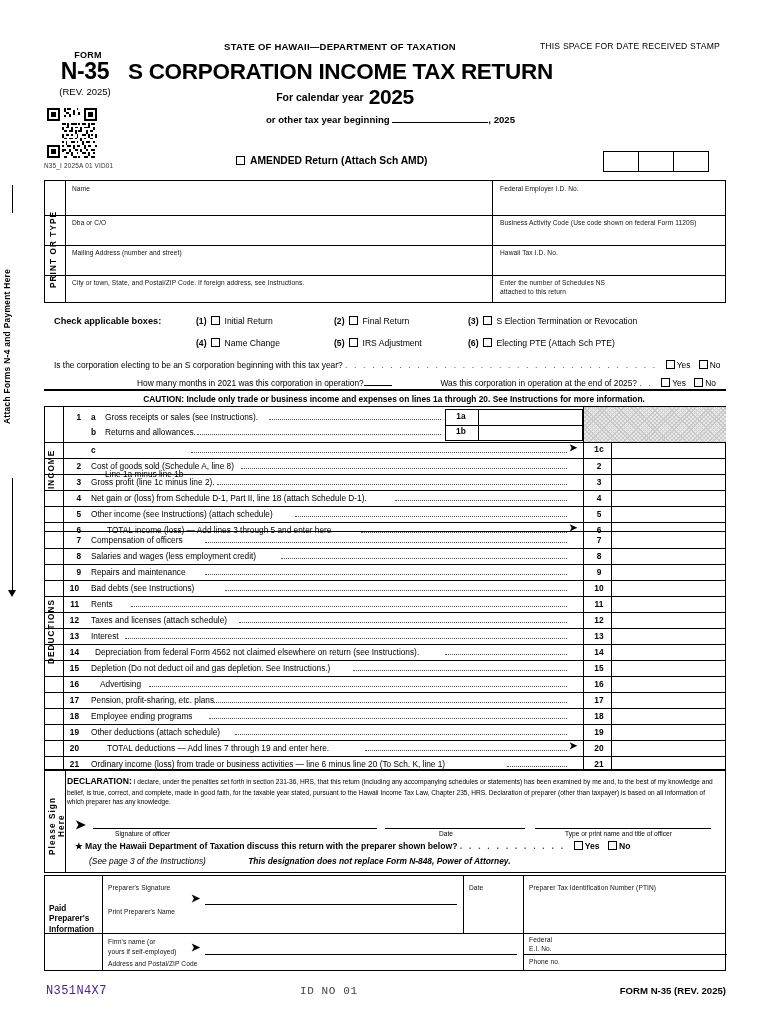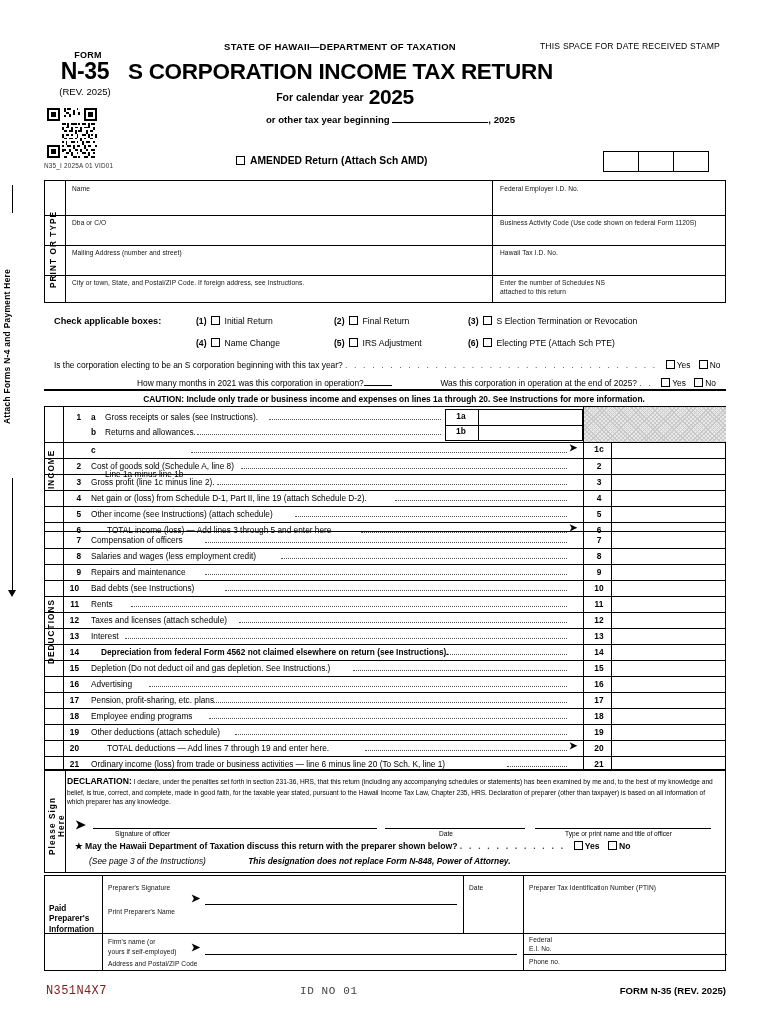--- a/index.html
+++ b/index.html
@@ -143,21 +143,21 @@
   .sigline { position:absolute; border-bottom:1px solid #000; }
   .siglbl { position:absolute; font-size:6.6px; }
   .star-row { position:absolute; font-size:8.6px; font-weight:bold; white-space:nowrap; }
   .star-sub { position:absolute; font-size:8.4px; white-space:nowrap; font-style:italic; }
 
   
   .prep { position:absolute; left:44px; top:875px; width:682px; height:96px; border:1.6px solid #000; }
   .prep-side { position:absolute; left:4px; top:28px; width:52px; font-size:8.2px; font-weight:bold; line-height:1.25; }
 
   
-  .ftr-l { position:absolute; left:46px; top:984px; font-size:12px; font-family:"Liberation Mono", monospace; color:#7f1d1d; letter-spacing:.4px; }
+  .ftr-l { position:absolute; left:46px; top:984px; font-size:12px; font-family:"Liberation Mono", monospace; color:#4c1d95; letter-spacing:.4px; }
   .ftr-c { position:absolute; left:300px; top:985px; font-size:11px; font-family:"Liberation Mono", monospace; color:#444; letter-spacing:.6px; }
   .ftr-r { position:absolute; right:44px; top:985px; font-size:9.6px; font-weight:bold; }
 </style>
 </head>
 <body>
 
 <div class="page">
 
   <div class="hdr">
     <div class="state-line">STATE OF HAWAII—DEPARTMENT OF TAXATION</div>
@@ -399,21 +399,21 @@
     <div class="amtno" style="left:540px; top:54px;">2</div>
 
     <div class="hsplit" style="top:67px;"></div>
     <div class="tno" style="left:22px; top:70px;">3</div>
     <div class="ttxt" style="left:46px; top:70px;">Gross profit (line 1c minus line 2).</div>
     <div class="dotfill" style="left:172px; top:77px; width:350px;"></div>
     <div class="amtno" style="left:540px; top:70px;">3</div>
 
     <div class="hsplit" style="top:83px;"></div>
     <div class="tno" style="left:22px; top:86px;">4</div>
-    <div class="ttxt" style="left:46px; top:86px;">Net gain or (loss) from Schedule D-1, Part II, line 19 (attach Schedule D-2).</div>
+    <div class="ttxt" style="left:46px; top:86px;">Net gain or (loss) from Schedule D-1, Part II, line 18 (attach Schedule D-1).</div>
     <div class="dotfill" style="left:350px; top:93px; width:172px;"></div>
     <div class="amtno" style="left:540px; top:86px;">4</div>
 
     <div class="hsplit" style="top:99px;"></div>
     <div class="tno" style="left:22px; top:102px;">5</div>
     <div class="ttxt" style="left:46px; top:102px;">Other income (see Instructions) (attach schedule)</div>
     <div class="dotfill" style="left:250px; top:109px; width:272px;"></div>
     <div class="amtno" style="left:540px; top:102px;">5</div>
 
     <div class="hsplit" style="top:115px;"></div>
@@ -459,33 +459,33 @@
     <div class="amtno" style="left:540px; top:208px;">12</div>
 
     <div class="hsplit" style="top:221px;"></div>
     <div class="tno" style="left:20px; top:224px;">13</div>
     <div class="ttxt" style="left:46px; top:224px;">Interest</div>
     <div class="dotfill" style="left:80px; top:231px; width:442px;"></div>
     <div class="amtno" style="left:540px; top:224px;">13</div>
 
     <div class="hsplit" style="top:237px;"></div>
     <div class="tno" style="left:20px; top:240px;">14</div>
-    <div class="ttxt" style="left:56px; top:240px;font-weight:bold;">Depreciation from federal Form 4562 not claimed elsewhere on return (see Instructions).</div>
+    <div class="ttxt" style="left:50px; top:240px;">Depreciation from federal Form 4562 not claimed elsewhere on return (see Instructions).</div>
     <div class="dotfill" style="left:400px; top:247px; width:122px;"></div>
     <div class="amtno" style="left:540px; top:240px;">14</div>
 
     <div class="hsplit" style="top:253px;"></div>
     <div class="tno" style="left:20px; top:256px;">15</div>
     <div class="ttxt" style="left:46px; top:256px;">Depletion (Do not deduct oil and gas depletion.  See Instructions.)</div>
     <div class="dotfill" style="left:308px; top:263px; width:214px;"></div>
     <div class="amtno" style="left:540px; top:256px;">15</div>
 
     <div class="hsplit" style="top:269px;"></div>
     <div class="tno" style="left:20px; top:272px;">16</div>
-    <div class="ttxt" style="left:46px; top:272px;">Advertising</div>
+    <div class="ttxt" style="left:55px; top:272px;">Advertising</div>
     <div class="dotfill" style="left:104px; top:279px; width:418px;"></div>
     <div class="amtno" style="left:540px; top:272px;">16</div>
 
     <div class="hsplit" style="top:285px;"></div>
     <div class="tno" style="left:20px; top:288px;">17</div>
     <div class="ttxt" style="left:46px; top:288px;">Pension, profit-sharing, etc. plans</div>
     <div class="dotfill" style="left:166px; top:295px; width:356px;"></div>
     <div class="amtno" style="left:540px; top:288px;">17</div>
 
     <div class="hsplit" style="top:301px;"></div>

